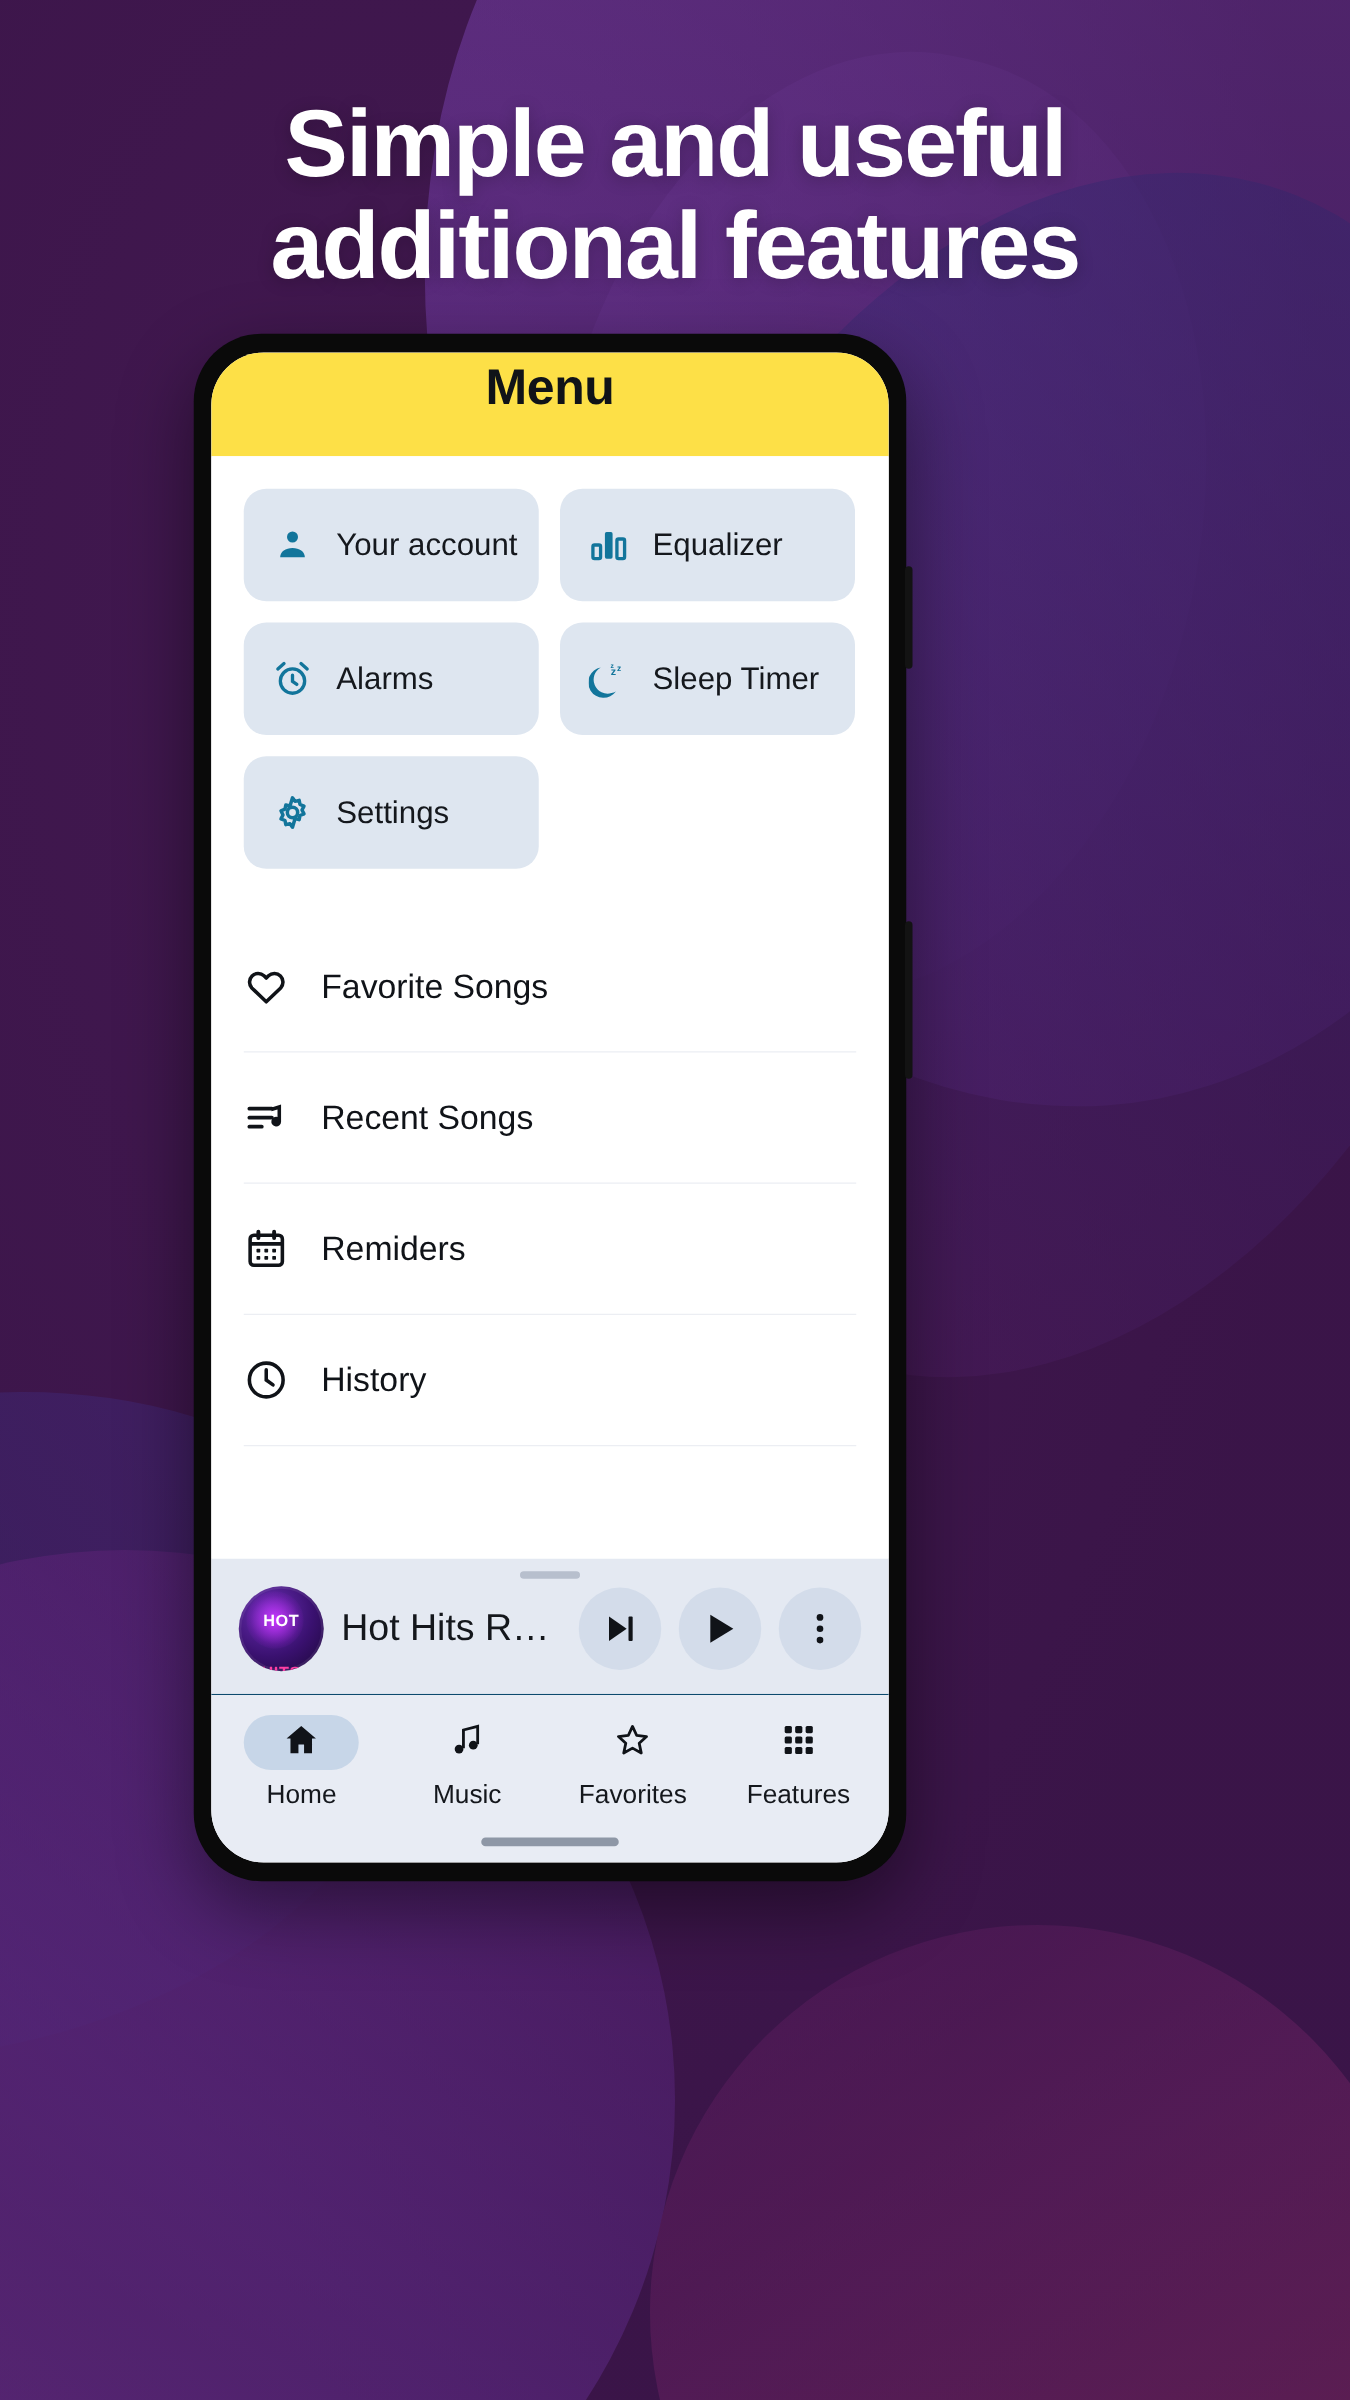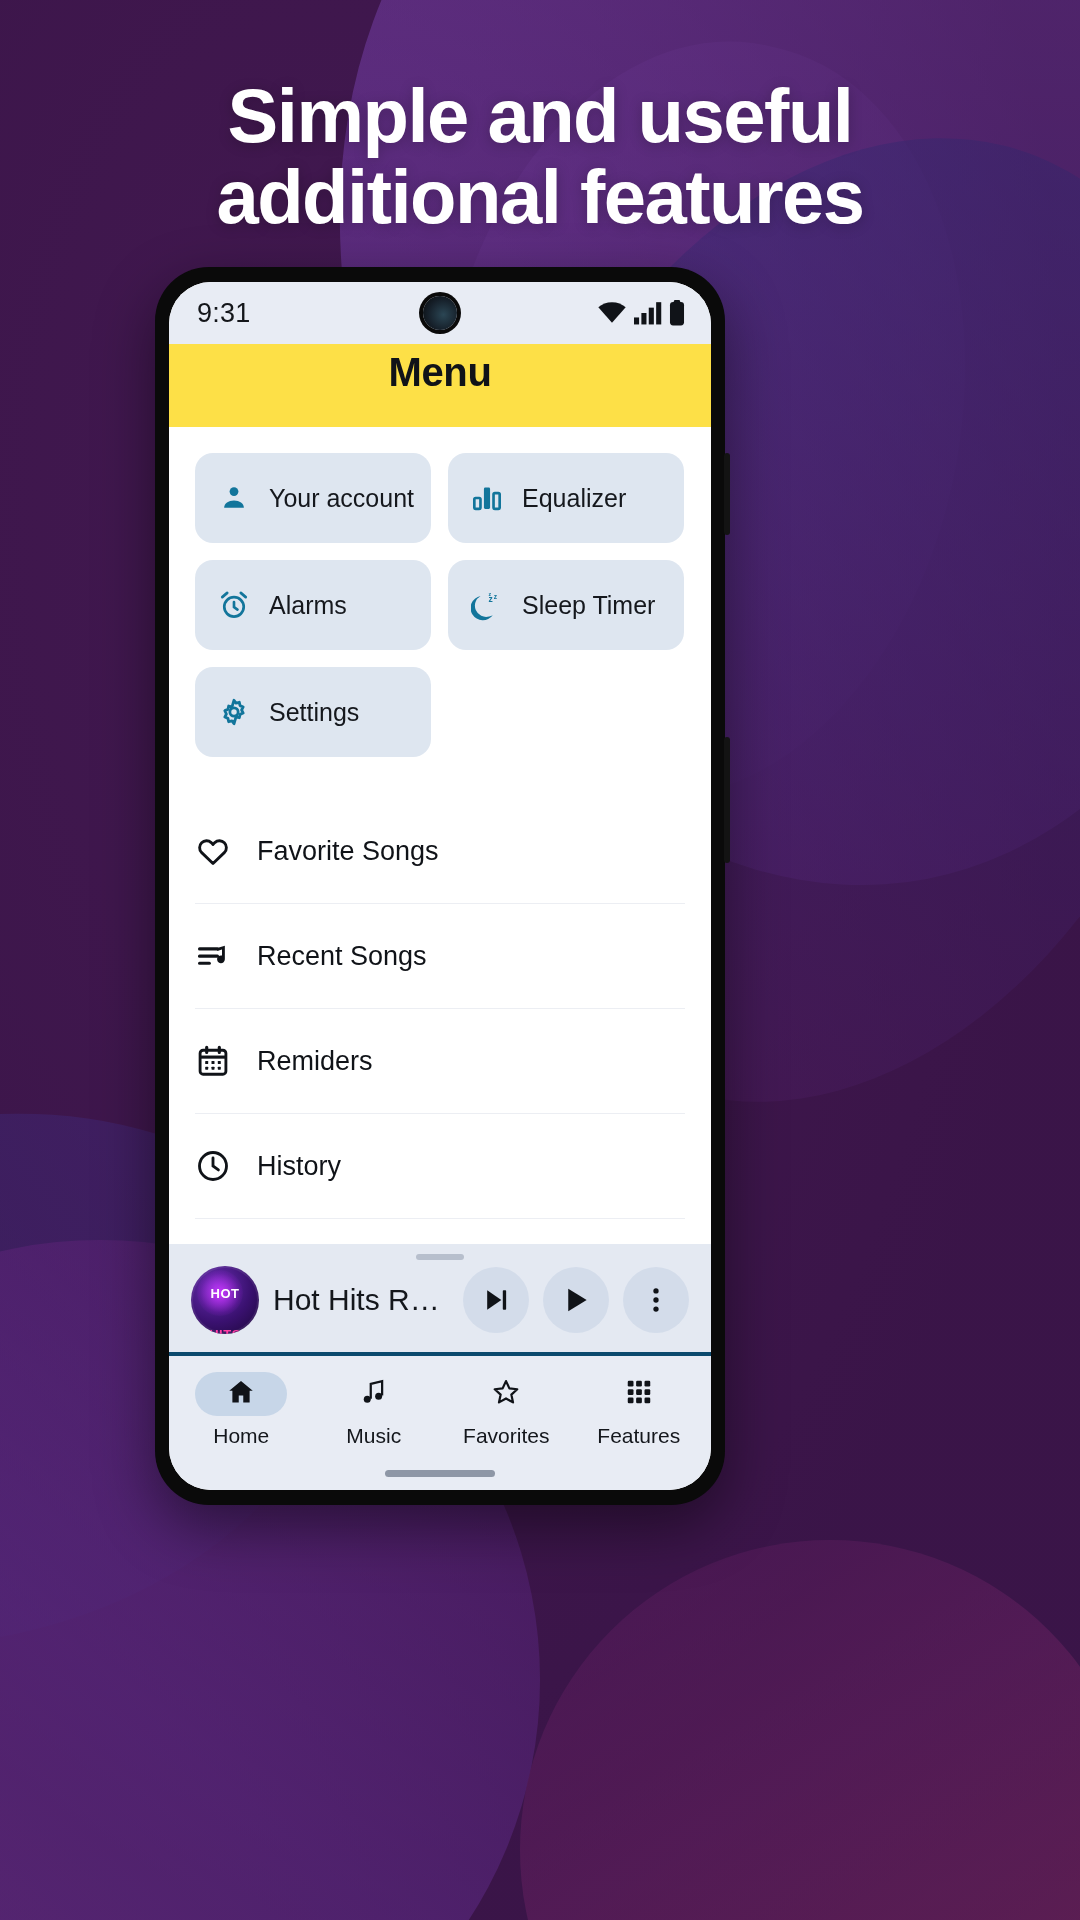--- a/index.html
+++ b/index.html
@@ -167,21 +167,21 @@
     width:66px; height:66px; border-radius:50%;
     background:#d3dcea; display:flex; align-items:center; justify-content:center;
     flex:0 0 auto;
   }
   .pbtn svg { display:block; }
 
   
   .bottomnav {
     background:#e8ecf4; flex:0 0 auto;
     display:flex; padding:12px 6px 6px 6px;
-    border-top:4px solid #0c4a6e;
+    border-top:1px solid #0c4a6e;
   }
   .navitem { flex:1 1 0; display:flex; flex-direction:column; align-items:center; gap:8px; padding:4px 0 2px 0; }
   .navpill {
     width:92px; height:44px; border-radius:22px;
     display:flex; align-items:center; justify-content:center;
   }
   .navpill.active { background:#c7d6e8; }
   .navlabel { font-size:21px; color:#14171c; }
   .homeindicator {
     height:34px; background:#e8ecf4; display:flex; align-items:center; justify-content:center; flex:0 0 auto;
@@ -203,45 +203,20 @@
 
 <div class="headline">
   <span>Simple and useful</span>
   <span>additional features</span>
 </div>
 
 <div class="phone">
   <div class="sidebtn2"></div>
   <div class="screen">
 
-    <div class="statusbar">
-      <div class="status-time">9:31</div>
-      <div class="punchhole"></div>
-      <div class="status-icons">
-        <span>
-          <svg width="30" height="24" viewBox="0 0 24 20">
-              <path d="M12 18.2 0.6 5.3C3.6 2.6 7.6 1 12 1s8.4 1.6 11.4 4.3L12 18.2z" fill="#101318"></path>
-            </svg>
-        </span>
-        <span>
-          <svg width="28" height="24" viewBox="0 0 22 18">
-            <rect x="0" y="12.5" width="4" height="5.5" fill="#101318"></rect>
-            <rect x="5.8" y="9" width="4" height="9" fill="#101318"></rect>
-            <rect x="11.6" y="4.8" width="4" height="13.2" fill="#101318"></rect>
-            <rect x="17.4" y="0.5" width="4" height="17.5" fill="#101318"></rect>
-          </svg>
-        </span>
-        <span>
-          <svg width="16" height="26" viewBox="0 0 12 20">
-            <rect x="3.6" y="0" width="4.8" height="2" rx="1" fill="#101318"></rect>
-            <rect x="0.6" y="1.6" width="10.8" height="18" rx="2.4" fill="#101318"></rect>
-          </svg>
-        </span>
-      </div>
-    </div>
 
     <div class="appbar">
       <div class="title">Menu</div>
     </div>
 
     <div class="content">
 
       <div class="cards">
 
         <div class="card">

